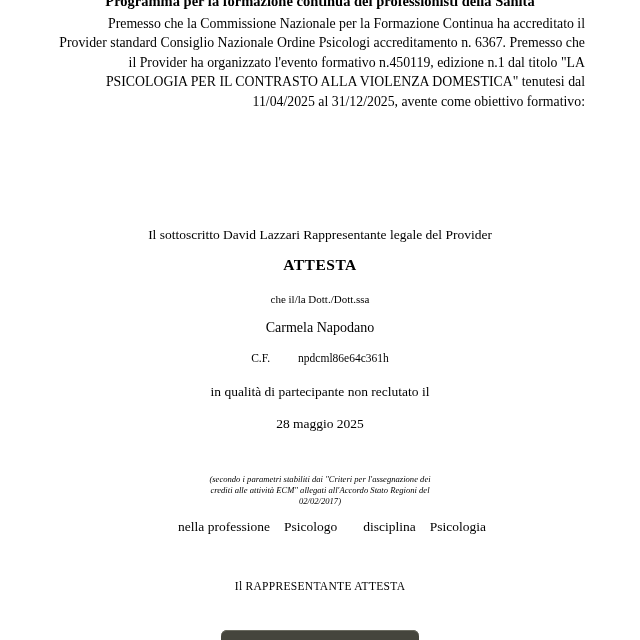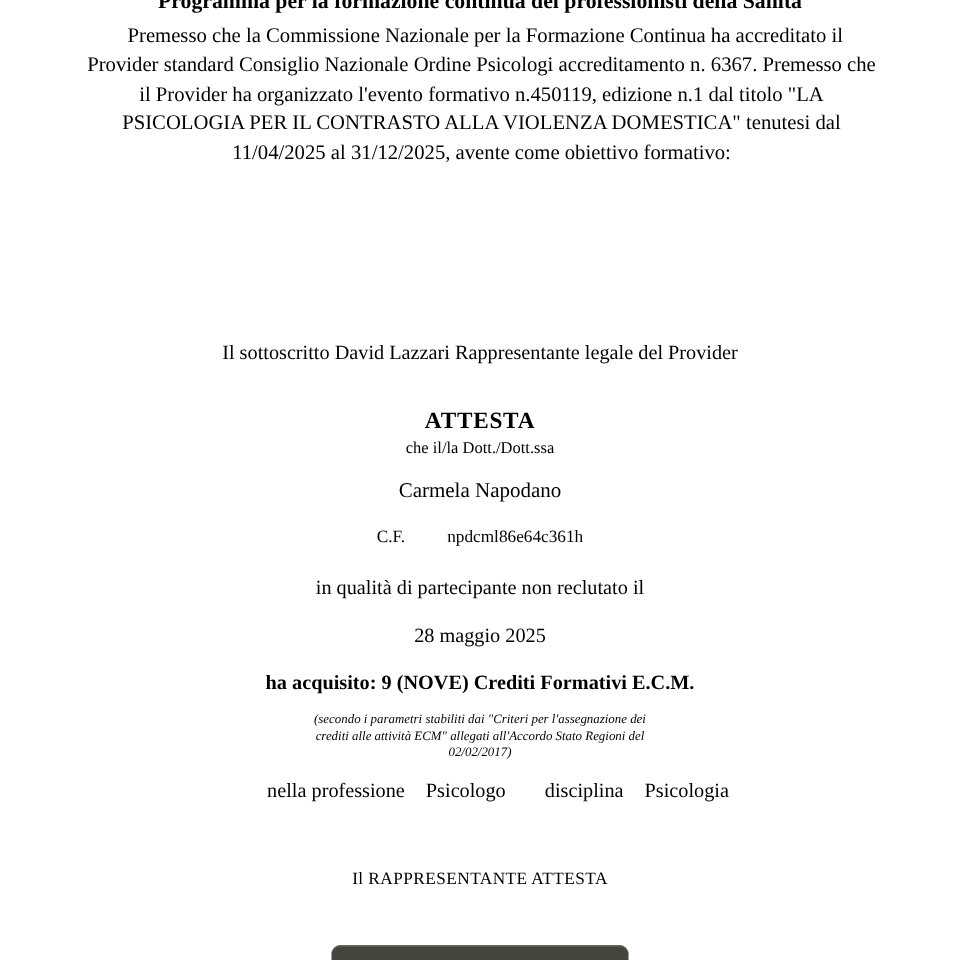--- a/index.html
+++ b/index.html
@@ -27,36 +27,36 @@
     line-height: 18px;
     white-space: nowrap;
   }
   .premise-block {
     position: absolute;
     top: 14px;
     left: 57px;
     width: 528px;
     font-size: 13.8px;
     line-height: 19.4px;
-    text-align: center;
+    text-align: right;
   }
   .premise-block p {
     margin: 0;
   }
   .premise-block p.first {
     text-indent: 5px;
   }
   .cline {
     position: absolute;
     left: 0;
     width: 100%;
     text-align: center;
   }
   .subscriber   { top: 227px; font-size: 13.5px; }
-  .attesta      { top: 272px; font-size: 15.5px; font-weight: bold; letter-spacing: 0.5px; }
+  .attesta      { top: 256px; font-size: 15.5px; font-weight: bold; letter-spacing: 0.5px; }
   .honorific    { top: 293px; font-size: 11px; }
   .participant  { top: 320px; font-size: 14px; }
   .cfline       { top: 352px; font-size: 11.5px; }
   .cfline .cf-label { display: inline-block; margin-right: 28px; }
   .participation{ top: 384px; font-size: 13.5px; text-align: center; }
   .dateline     { top: 416px; font-size: 13.5px; }
   .credits      { top: 447px; font-size: 13.5px; font-weight: bold; }
   .credits-note {
     position: absolute;
     top: 474px;
@@ -105,21 +105,20 @@
   <div class="cline honorific">che il/la Dott./Dott.ssa</div>
 
   <div class="cline cfline">
     <span class="cf-label">C.F.</span><span>npdcml86e64c361h</span>
   </div>
 
   <div class="cline participation">in qualità di partecipante non reclutato il</div>
 
   <div class="cline dateline">28 maggio 2025</div>
 
-  <div class="cline credits">ha acquisito: 9 (NOVE) Crediti Formativi E.C.M.</div>
 
   <div class="credits-note">(secondo i parametri stabiliti dai "Criteri per l'assegnazione dei crediti alle attività ECM" allegati all'Accordo Stato Regioni del 02/02/2017)</div>
 
   <div class="cline profession">
     <span>nella professione</span><span class="gap-sm"></span><span>Psicologo</span><span class="gap-lg"></span><span>disciplina</span><span class="gap-sm"></span><span>Psicologia</span>
   </div>
 
   <div class="cline rep-heading">Il RAPPRESENTANTE ATTESTA</div>
 
 

